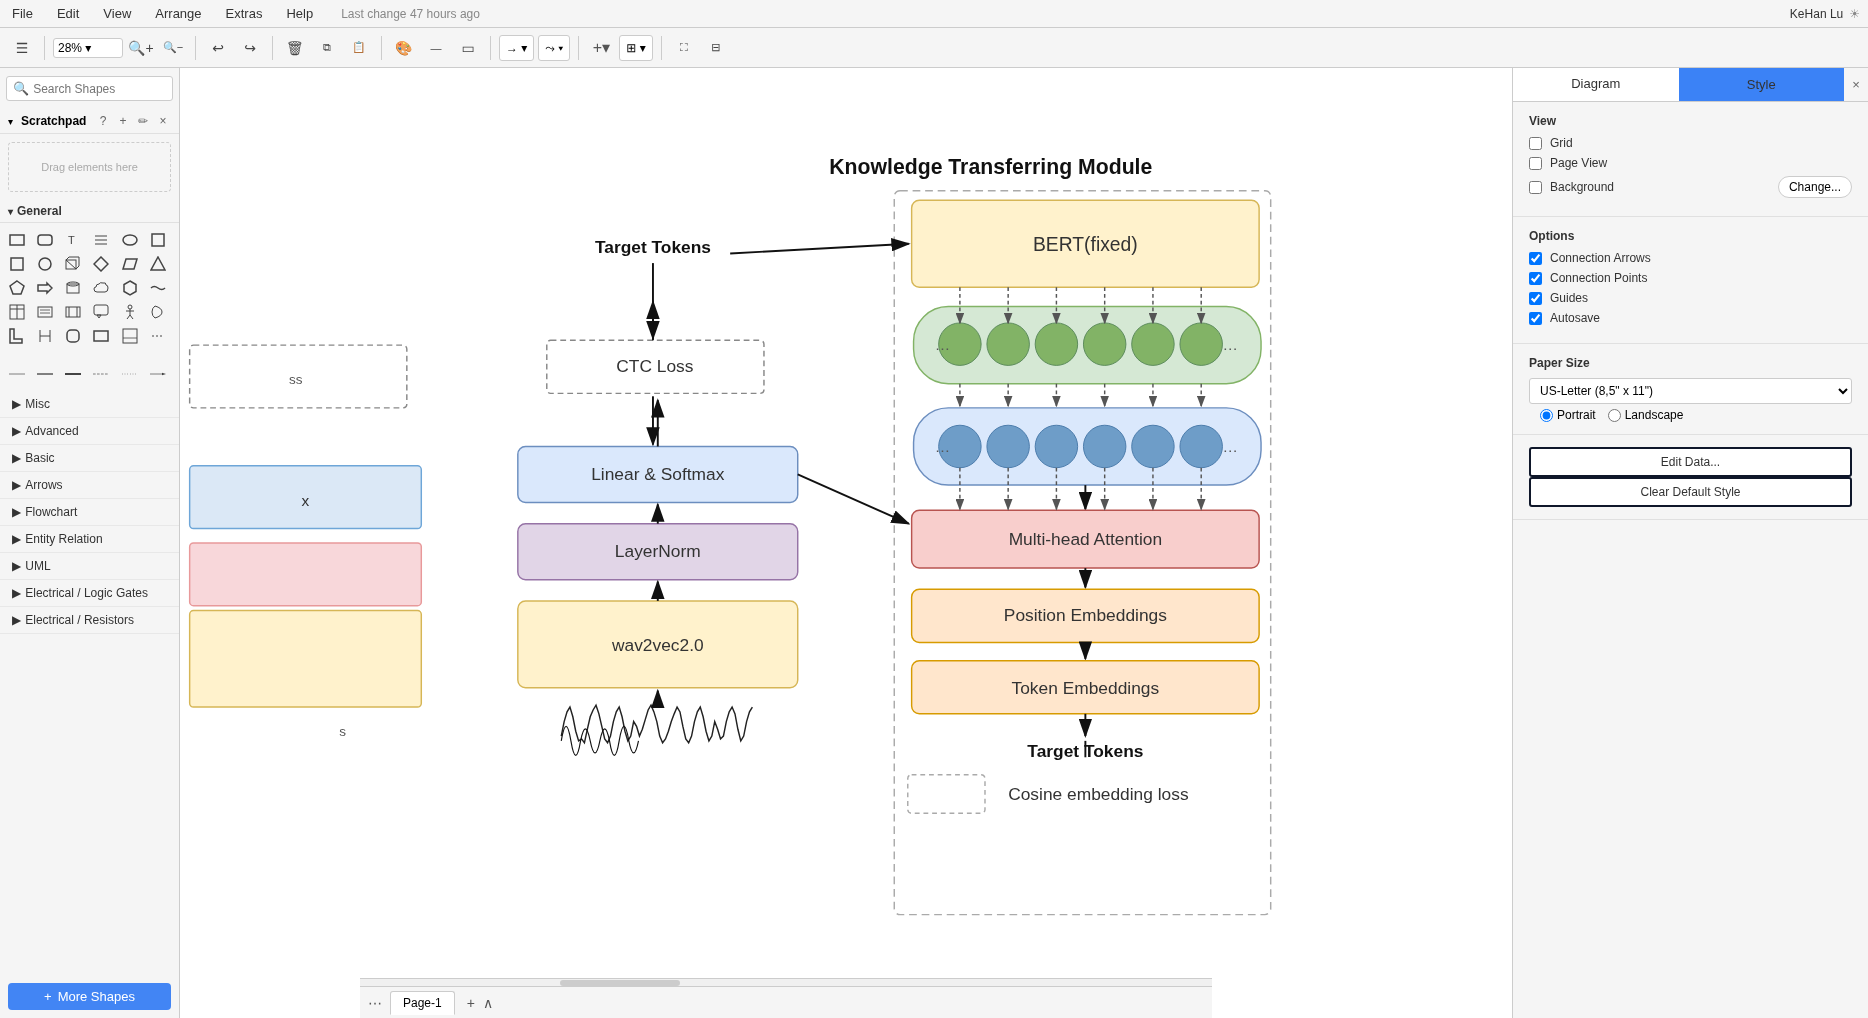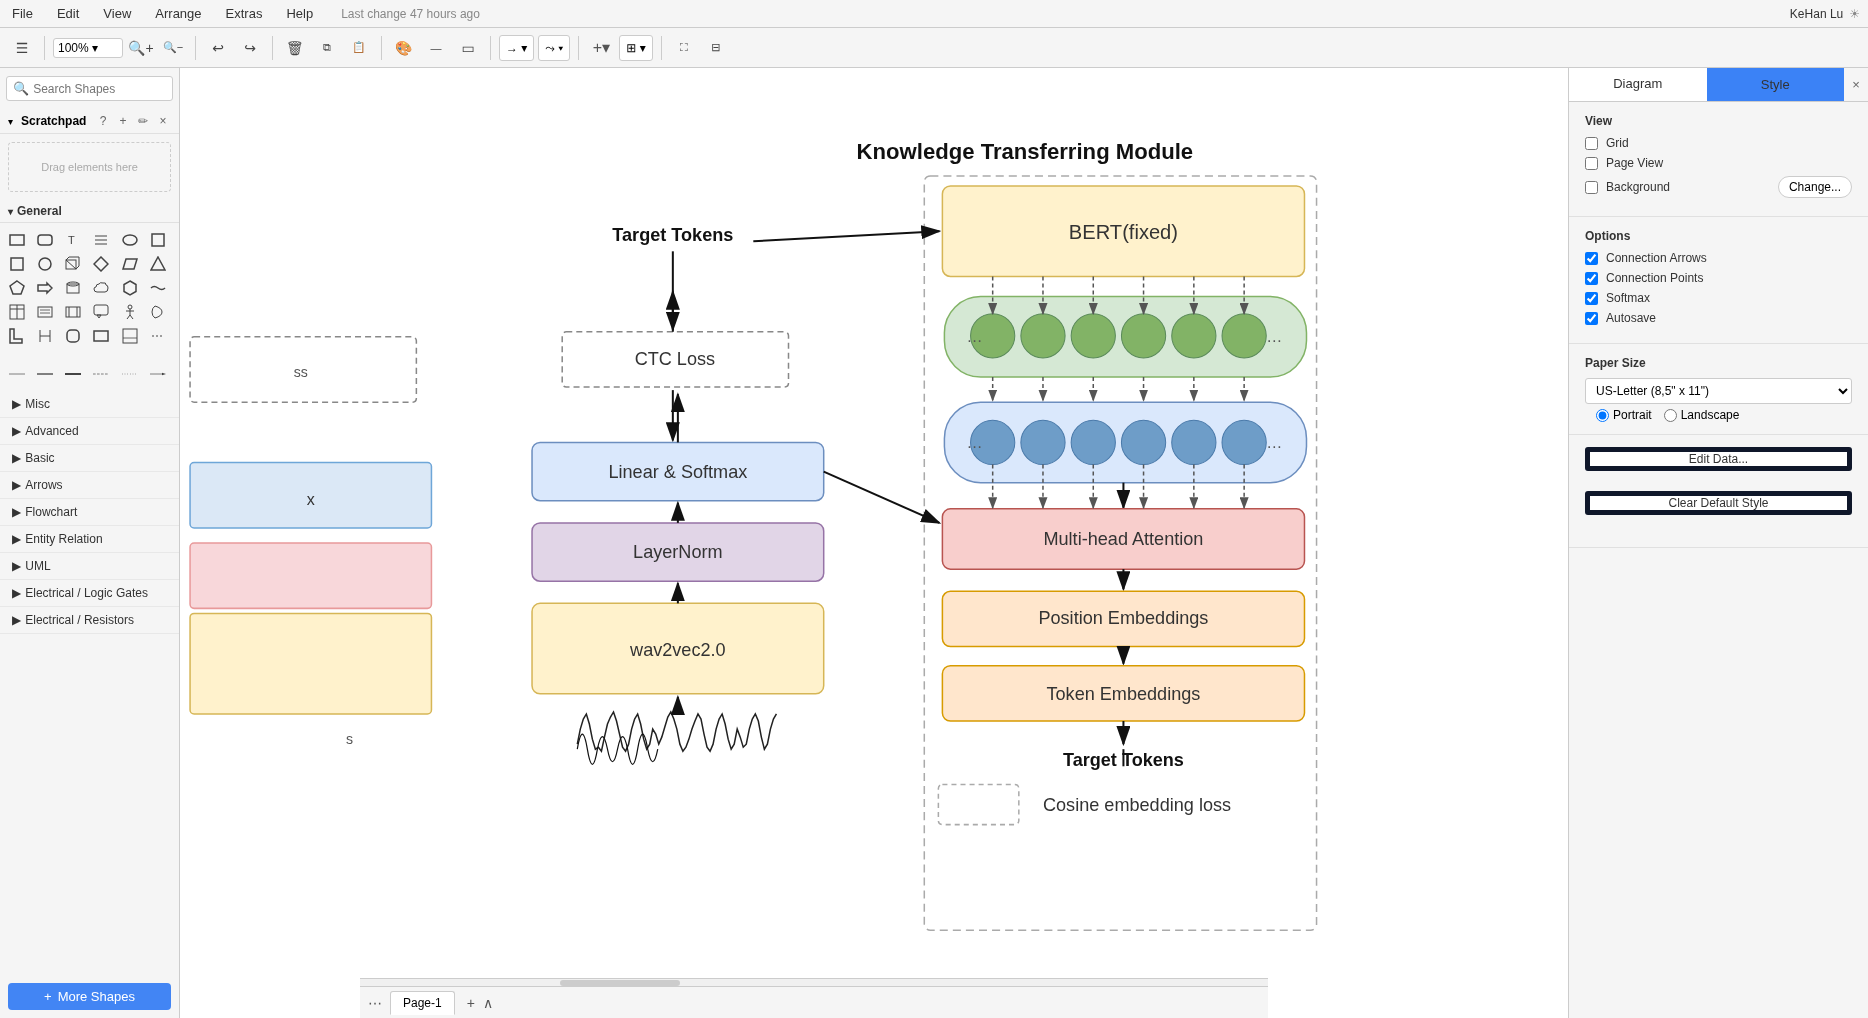--- a/index.html
+++ b/index.html
@@ -104,21 +104,21 @@
     }
     .page-tab {
       padding: 4px 12px; border: 1px solid #ccc; border-radius: 3px 3px 0 0;
       cursor: pointer; background: white; font-size: 12px;
     }
     .page-tab.active { background: white; border-bottom-color: white; }
     .bottom-icon { cursor: pointer; color: #555; font-size: 14px; }
 
     
     #right-panel {
-      width: 300px; background: #f5f5f5; border-left: 1px solid #ccc;
+      width: 356px; background: #f5f5f5; border-left: 1px solid #ccc;
       display: flex; flex-direction: column; flex-shrink: 0;
     }
     .panel-tabs { display: flex; border-bottom: 1px solid #ccc; }
     .panel-tab {
       flex: 1; padding: 8px; text-align: center; cursor: pointer; font-size: 13px;
       background: #3b82f6; border: none; color: #333;
     }
     .panel-tab.active { background: white; border-bottom: 2px solid white; font-weight: normal; }
     .panel-close { width: 24px; height: 32px; display: flex; align-items: center; justify-content: center; cursor: pointer; color: #666; padding: 0 4px; }
     .panel-section { padding: 12px 16px; border-bottom: 1px solid #e0e0e0; }
@@ -126,23 +126,23 @@
     .panel-row { display: flex; align-items: center; gap: 8px; margin-bottom: 6px; }
     .panel-label { font-size: 12px; color: #333; flex: 1; }
     .panel-checkbox { width: 13px; height: 13px; cursor: pointer; }
     .paper-select {
       width: 100%; border: 1px solid #ccc; border-radius: 3px; padding: 4px 6px;
       font-size: 12px; background: white; cursor: pointer;
     }
     .orientation-row { display: flex; align-items: center; gap: 12px; margin-top: 4px; padding-left: 11px; }
     .radio-label { display: flex; align-items: center; gap: 4px; font-size: 12px; cursor: pointer; }
     .panel-button {
-      width: 100%; border: 5px solid #0f172a; border-radius: 3px;
+      width: 100%; padding: 6px; border: 2px solid #0f172a; border-radius: 3px;
       background: white; font-size: 12px; cursor: pointer; text-align: center; color: #333;
-      margin-bottom: 20px;
+      margin-bottom: 0;
     }
     .change-btn {
       padding: 3px 10px; border: 1px solid #ccc; border-radius: 11px;
       background: white; font-size: 12px; cursor: pointer;
     }
 
     
     #h-scrollbar {
       position: absolute; bottom: 32px; left: 180px; right: 300px; height: 8px;
       background: #f0f0f0; border-top: 1px solid #ccc;
@@ -170,21 +170,21 @@
   <div class="user-area">
     <span style="font-size:12px;color:#333;">KeHan Lu</span>
     <span class="sun-icon">☀</span>
   </div>
 </div>
 
 <div id="toolbar">
   <div class="toolbar-btn">☰</div>
   <div class="toolbar-separator"></div>
   <div class="zoom-select" style="min-width:70px;">
-    <span>100%</span> ▾
+    <span>28%</span> ▾
   </div>
   <div class="toolbar-btn" title="Zoom In">🔍+</div>
   <div class="toolbar-btn" title="Zoom Out" style="font-size:11px;">🔍−</div>
   <div class="toolbar-separator"></div>
   <div class="toolbar-btn">↩</div>
   <div class="toolbar-btn">↪</div>
   <div class="toolbar-separator"></div>
   <div class="toolbar-btn">🗑</div>
   <div class="toolbar-btn" style="font-size:11px;">⧉</div>
   <div class="toolbar-btn" style="font-size:11px;">📋</div>
@@ -672,21 +672,21 @@
       <div class="panel-row">
         <input type="checkbox" class="panel-checkbox" checked="" style="">
         <span class="panel-label">Connection Arrows</span>
       </div>
       <div class="panel-row">
         <input type="checkbox" class="panel-checkbox" checked="" style="">
         <span class="panel-label">Connection Points</span>
       </div>
       <div class="panel-row">
         <input type="checkbox" class="panel-checkbox" checked="" style="">
-        <span class="panel-label">Softmax</span>
+        <span class="panel-label">Guides</span>
       </div>
       <div class="panel-row">
         <input type="checkbox" class="panel-checkbox" checked="" style="">
         <span class="panel-label">Autosave</span>
       </div>
     </div>
 
     <div class="panel-section">
       <div class="panel-section-title">Paper Size</div>
       <select class="paper-select">

